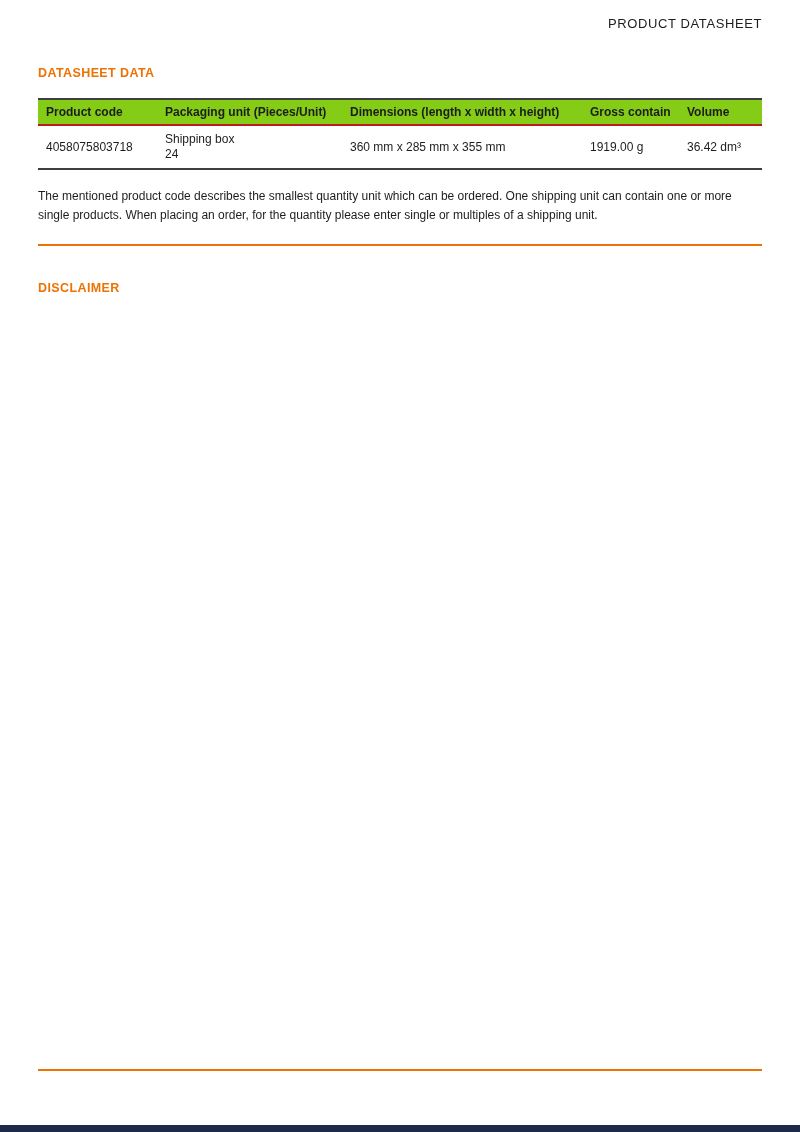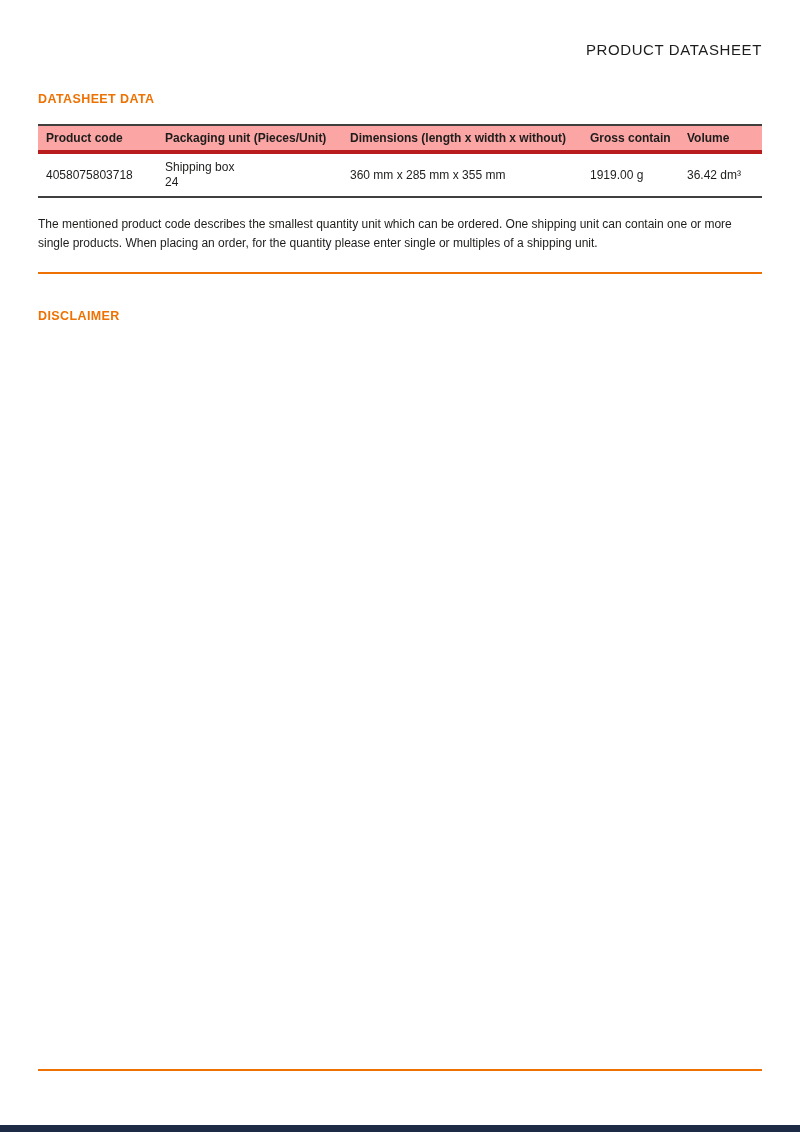--- a/index.html
+++ b/index.html
@@ -7,23 +7,23 @@
   body {
     width: 800px; height: 1132px;
     background: #ffffff;
     font-family: "Liberation Sans", sans-serif;
     color: #1d1d1b;
   }
   .page { position: relative; width: 800px; height: 1132px; overflow: hidden; background:#fff; }
   .content { padding: 0 38px; }
 
   .doc-title {
-    padding-top: 42px;
+    padding-top: 16px;
     text-align: right;
-    font-size: 15px;
+    font-size: 13px;
     letter-spacing: 0.6px;
     color: #1d1d1b;
     line-height: 15px;
   }
 
   .section-heading {
     margin-top: 35px;
     color: #ee7203;
     font-weight: bold;
     font-size: 12.5px;
@@ -33,22 +33,22 @@
 
   table.logistics {
     margin-top: 18px;
     width: 724px;
     border-collapse: collapse;
     border-top: 2px solid #403f3e;
     border-bottom: 2px solid #403f3e;
     table-layout: fixed;
   }
   table.logistics thead tr {
-    background: #fca5a5;
-    border-bottom: 4px solid #b91c1c;
+    background: #84cc16;
+    border-bottom: 2px solid #b91c1c;
     padding-left: 15px;
   }
   table.logistics th {
     text-align: left;
     font-size: 12px;
     font-weight: bold;
     padding: 5px 8px;
     line-height: 14px;
     white-space: nowrap;
     overflow: hidden;
@@ -127,21 +127,21 @@
         <col class="col-code">
           <col class="col-pack">
           <col class="col-dim">
           <col class="col-gw">
           <col class="col-vol">
       </colgroup>
       <thead>
         <tr>
           <th>Product code</th>
           <th>Packaging unit (Pieces/Unit)</th>
-          <th>Dimensions (length x width x without)</th>
+          <th>Dimensions (length x width x height)</th>
           <th>Gross contain</th>
           <th>Volume</th>
         </tr>
       </thead>
       <tbody>
         <tr>
           <td>4058075803718</td>
           <td>
             <div>Shipping box</div>
             <div>24</div>

